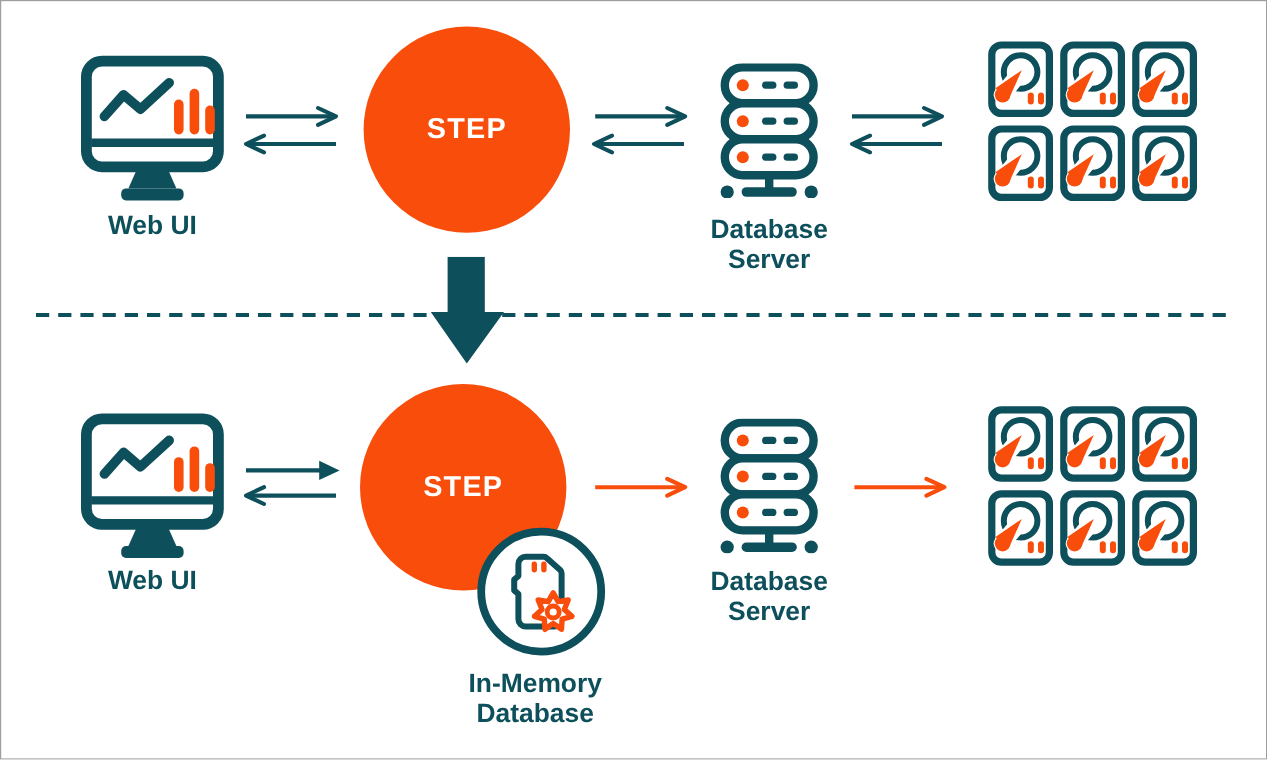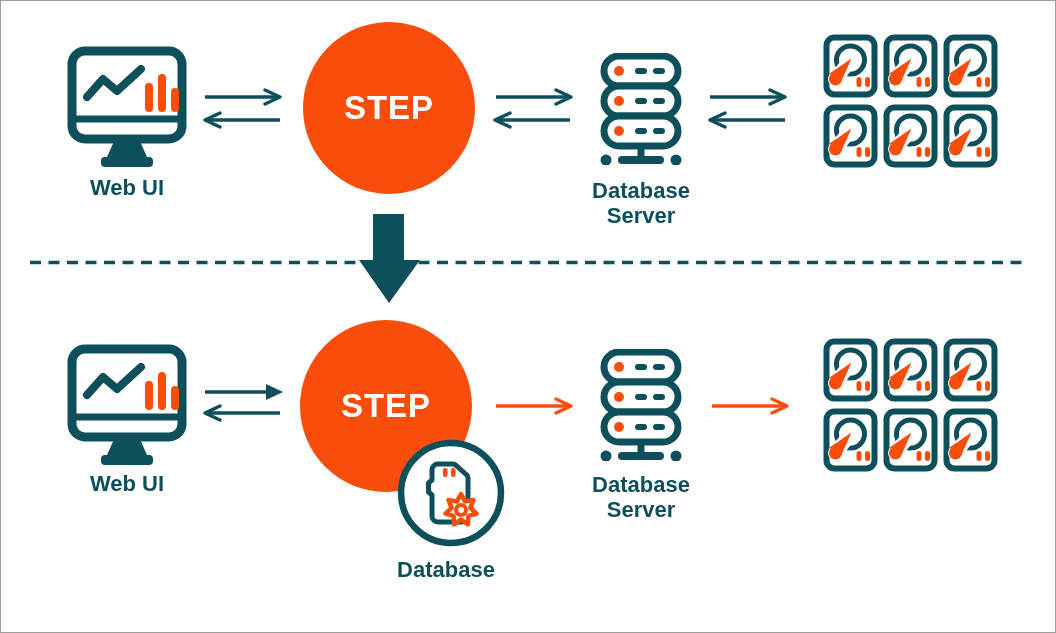--- a/index.html
+++ b/index.html
@@ -20,21 +20,21 @@
     line-height:25px;
     text-align:center;
   }
   .step-circle{
     width:172px;height:172px;
     border-radius:50%;
     background:#F84D0B;
     display:flex;align-items:center;justify-content:center;
     color:#ffffff;
     font-weight:bold;
-    font-size:33px;
+    font-size:24px;
     letter-spacing:1px;
   }
   .teal{color:#0E4F5C;}
   .orange{color:#F84D0B;}
   svg{display:block;}
 </style>
 </head>
 <body>
 
 <svg width="0" height="0" style="position:absolute" aria-hidden="true">
@@ -208,20 +208,21 @@
 
   <div class="abs step-circle" style="left:299px;top:319px;z-index:2;">
     <span>STEP</span>
   </div>
   <div class="abs" style="left:396px;top:438px;width:108px;height:108px;z-index:3;">
     <svg width="108" height="108">
         <use href="#sym-memory-badge"></use>
       </svg>
   </div>
   <div class="abs label" style="left:360px;top:556px;width:170px;">
+    <div>In-Memory</div>
     <div>Database</div>
   </div>
 
   <div class="abs orange" style="left:494px;top:396px;">
     <svg width="80" height="18">
         <use href="#sym-arrow-right"></use>
       </svg>
   </div>
 
   <div class="abs" style="left:593px;top:348px;width:94px;height:112px;">

